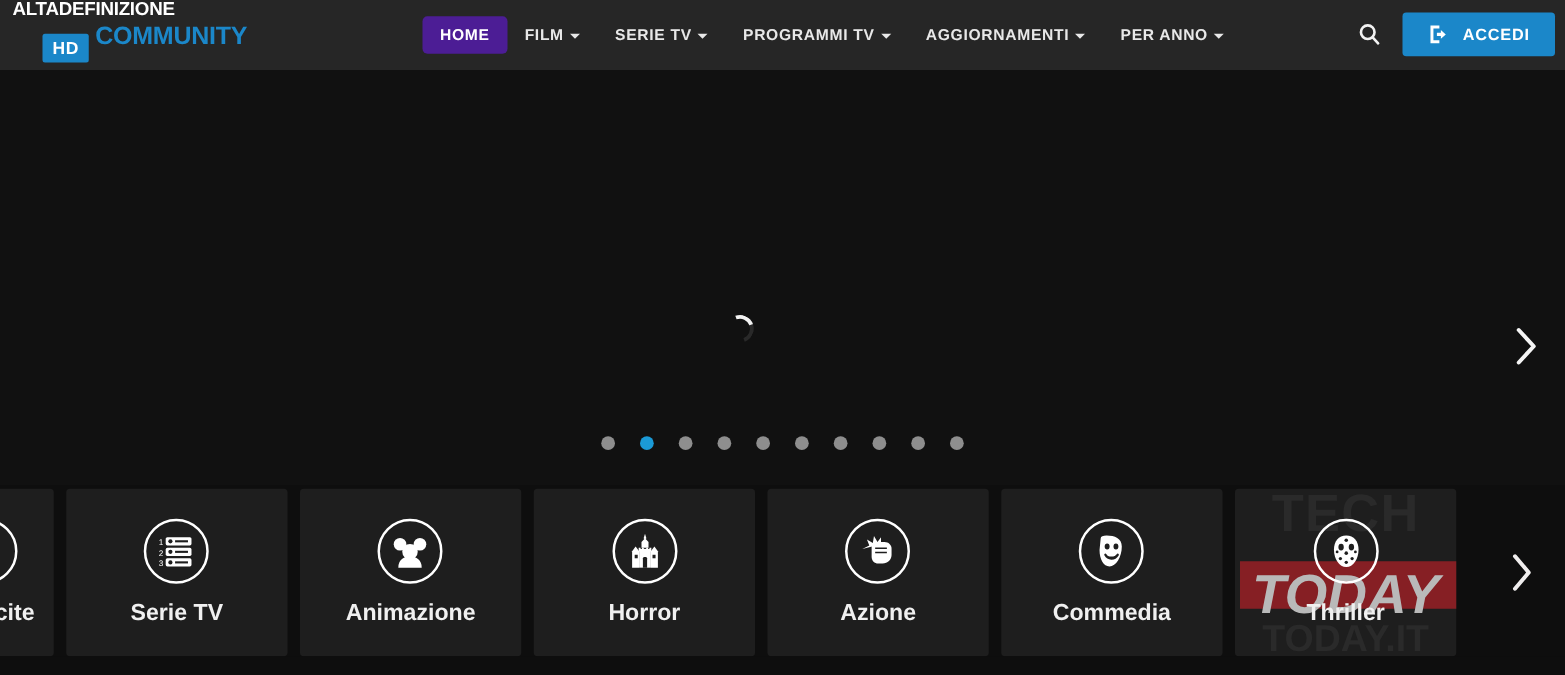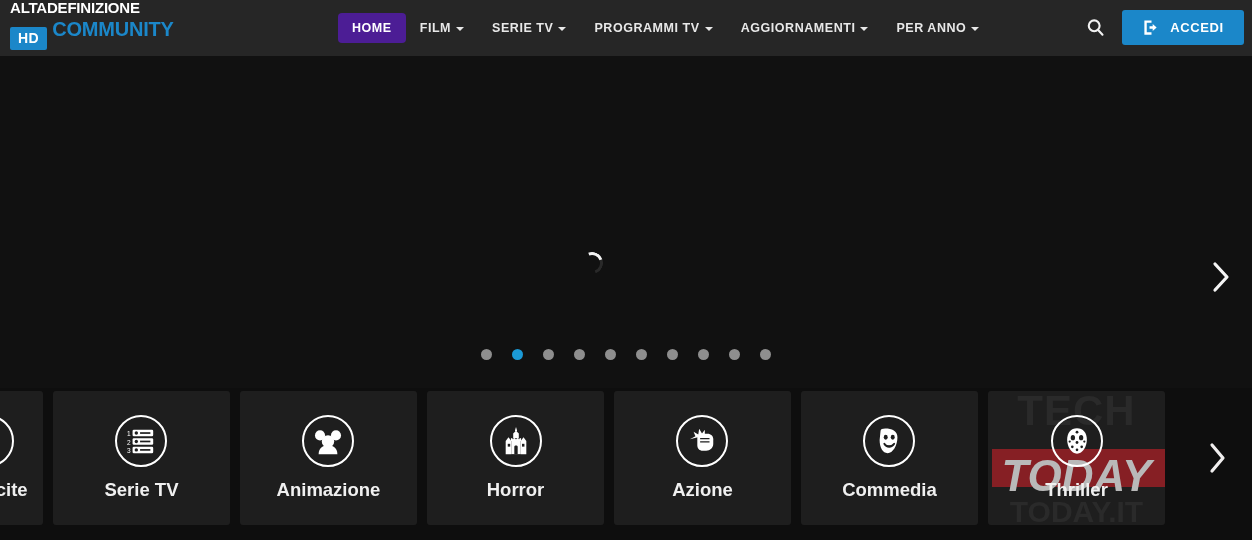--- a/index.html
+++ b/index.html
@@ -38,20 +38,21 @@
   }
   .hd-badge {
     background: #1b87c9;
     color: #ffffff;
     font-size: 14px;
     font-weight: bold;
     line-height: 1;
     padding: 4px 8px 5px 8px;
     border-radius: 2px;
     letter-spacing: 0.5px;
+    margin-left: 24px;
   }
   .logo-community {
     color: #1b87c9;
     font-size: 20px;
     font-weight: bold;
     letter-spacing: -0.2px;
     border-bottom: 2px solid #1b87c9;
     line-height: 21px;
     padding-bottom: 16px;
   }

